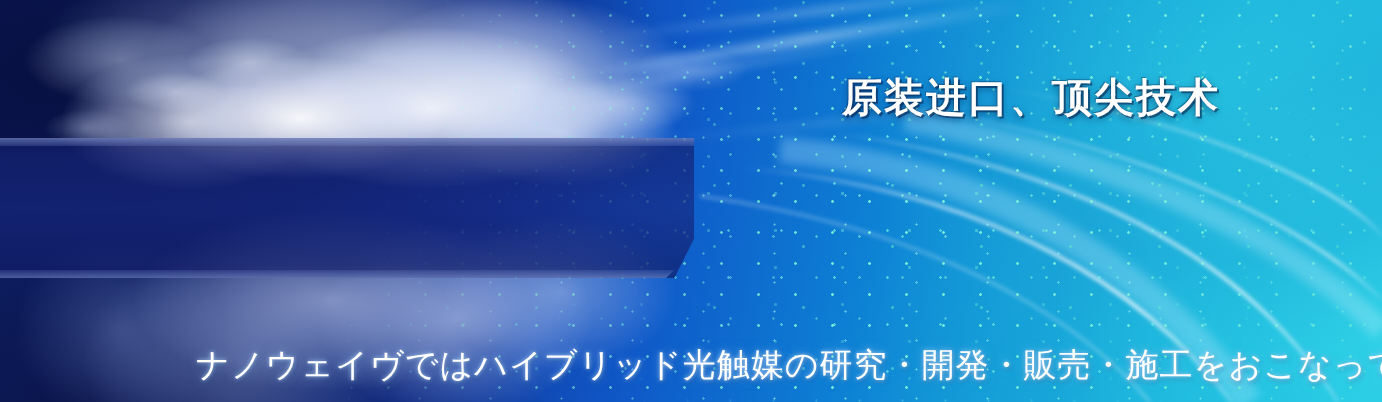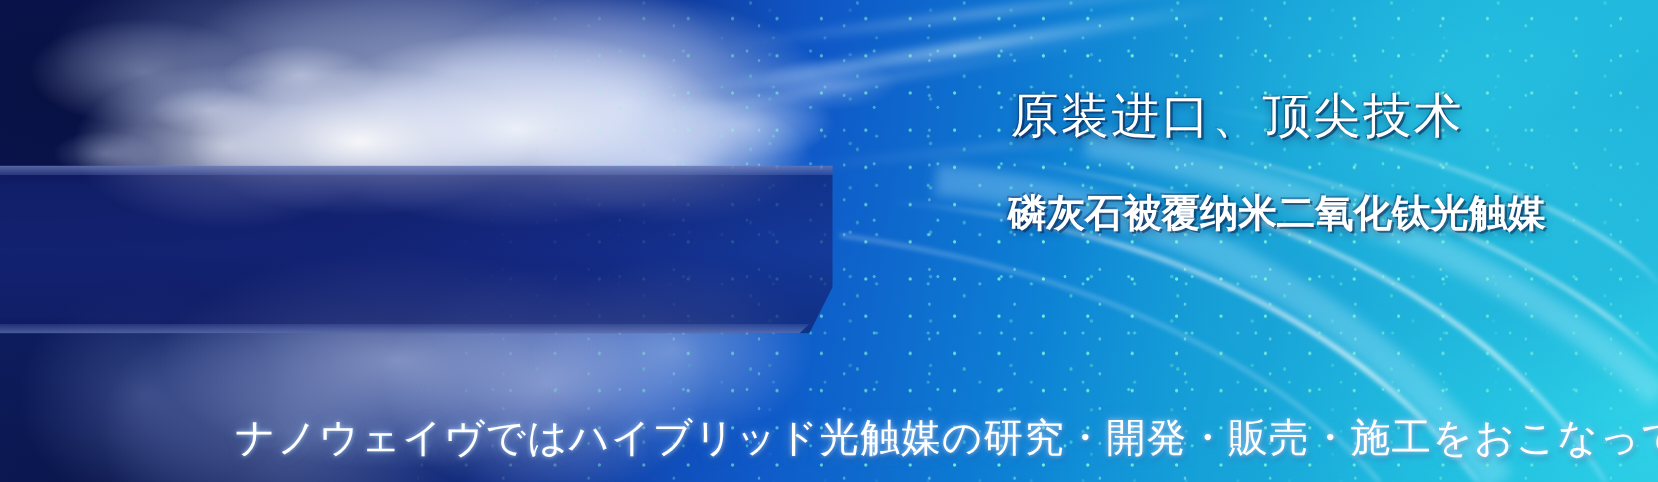--- a/index.html
+++ b/index.html
@@ -189,21 +189,21 @@
   }
 
   
   .cn-line1 {
     position: absolute;
     left: 842px;
     top: 74px;
     font-size: 40px;
     line-height: 46px;
     letter-spacing: 2px;
-    font-weight: 400;
+    font-weight: 700;
     color: #ffffff;
     white-space: nowrap;
     text-shadow:
       2px 2px 0 rgba(8,30,72,0.55),
      -1px -1px 0 rgba(8,30,72,0.35),
       0 3px 7px rgba(6,28,70,0.50);
   }
   .cn-line2 {
     position: absolute;
     left: 840px;
@@ -295,17 +295,16 @@
   <div class="layer speckles2"></div>
 
   <div class="headline-band">
     <div class="band-fill"></div>
     <div class="band-edge-top"></div>
     <div class="band-edge-bot"></div>
   </div>
 
 
   <div class="cn-line1">原装进口、顶尖技术</div>
-  <div class="cn-line2">磷灰石被覆纳米二氧化钛光触媒</div>
 
   <div class="tagline">ナノウェイヴではハイブリッド光触媒の研究・開発・販売・施工をおこなっています</div>
 
 </div>
 
 </body></html>

